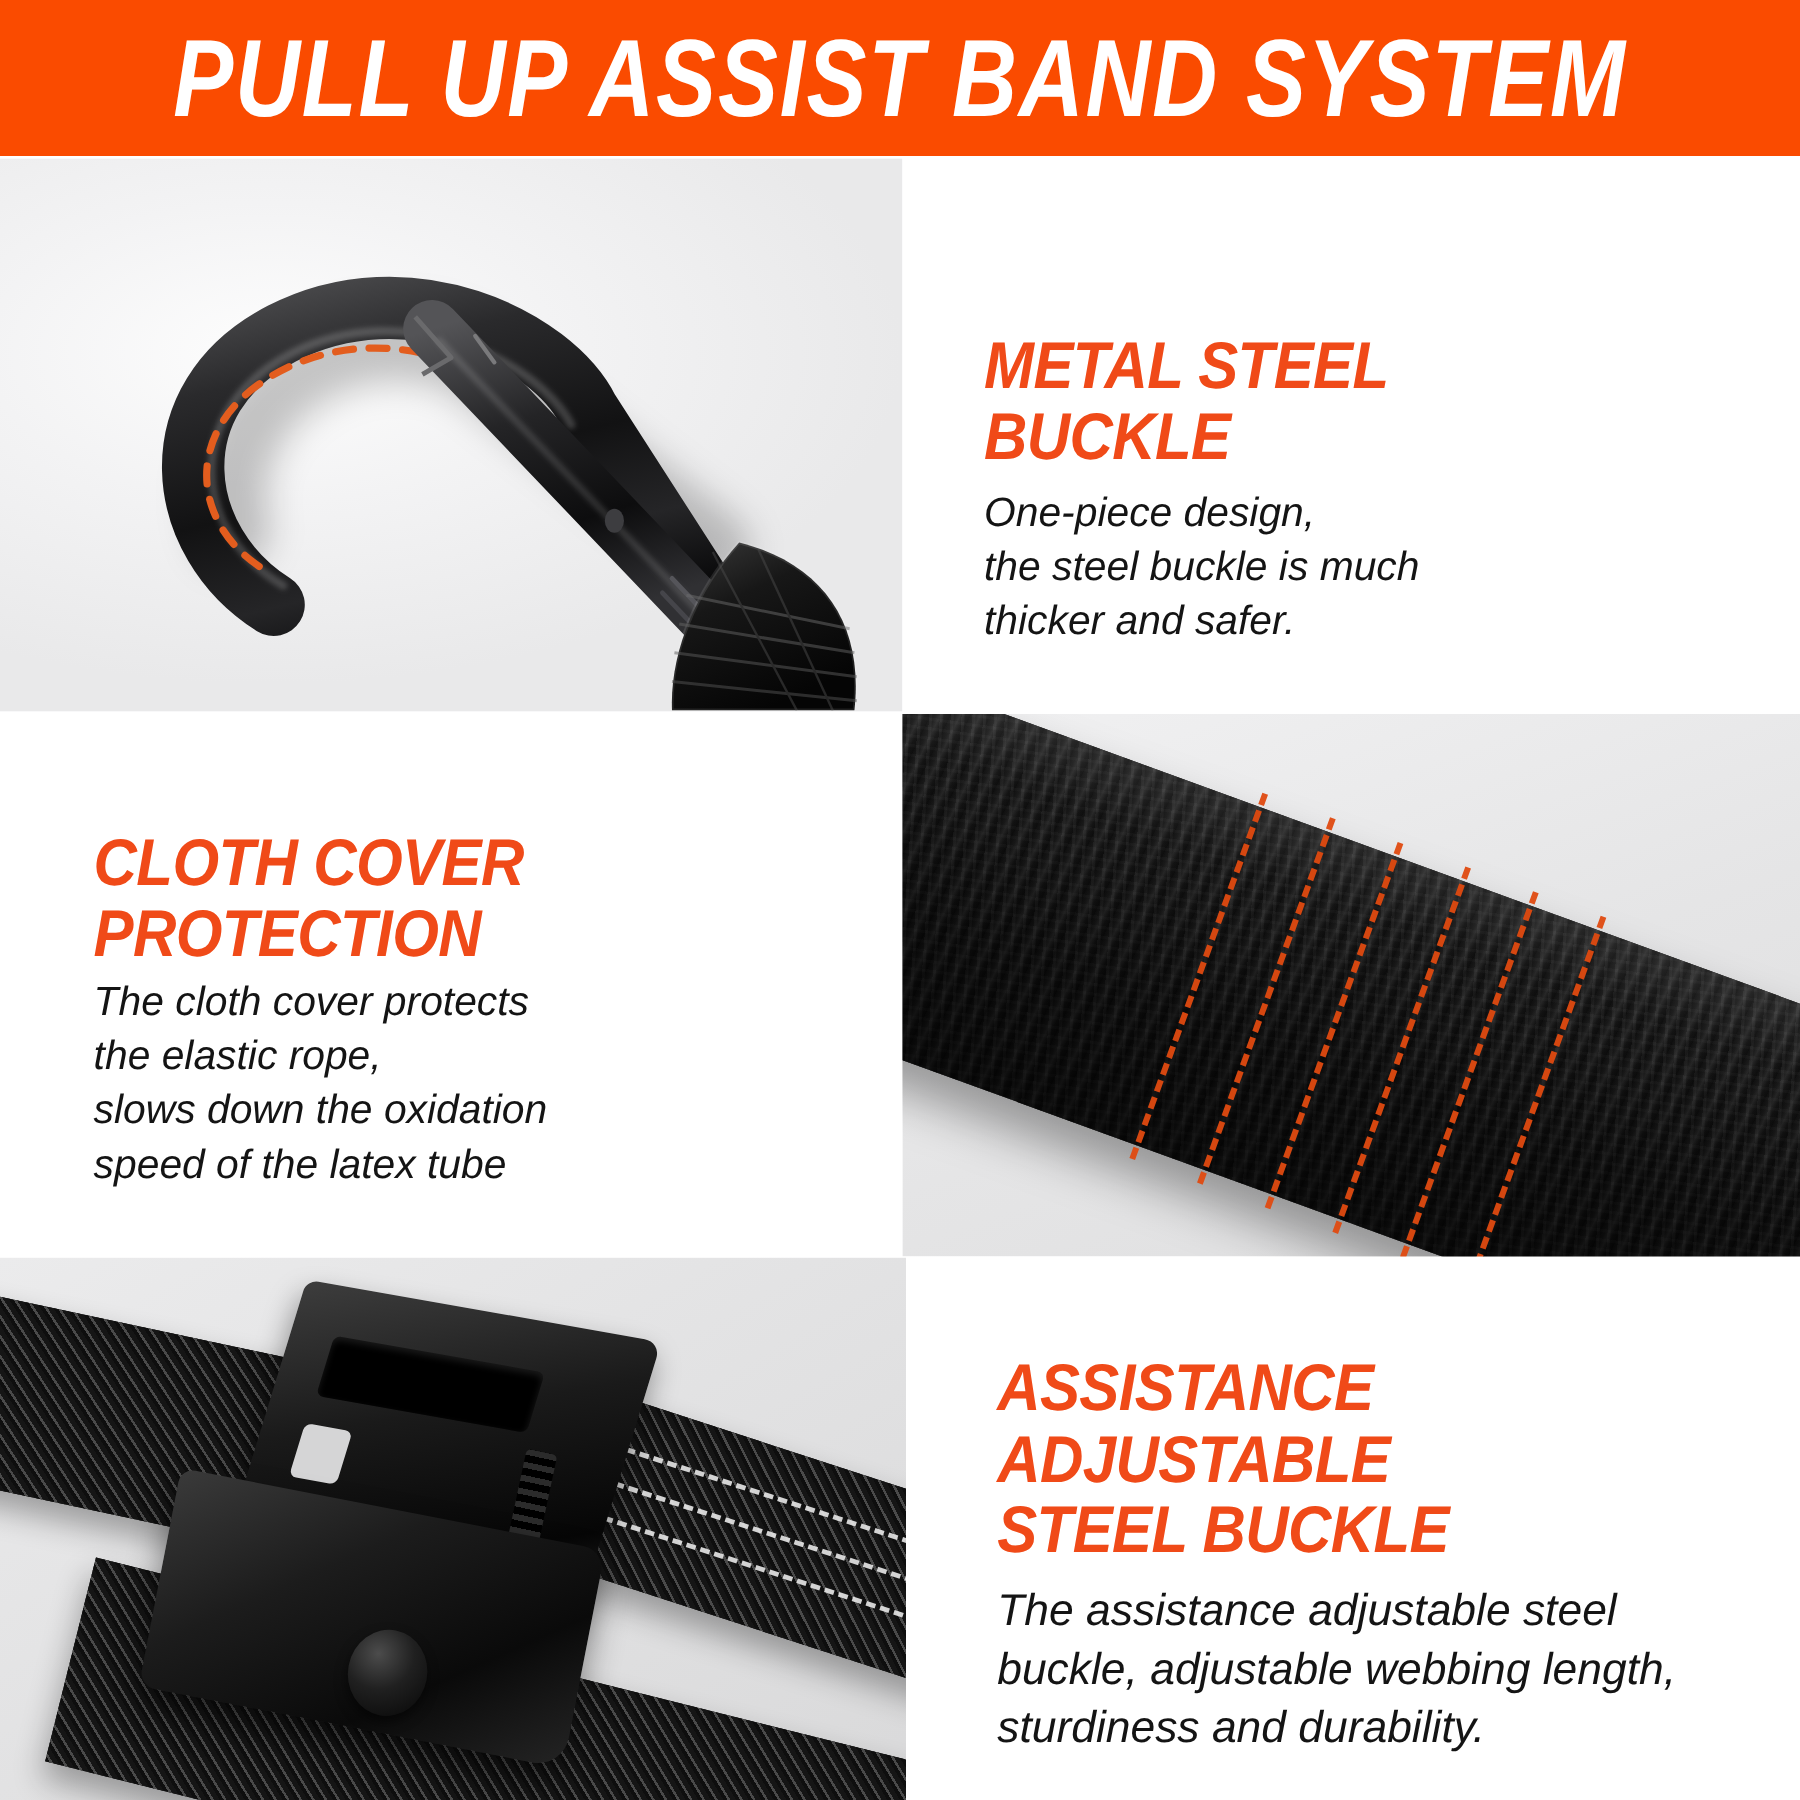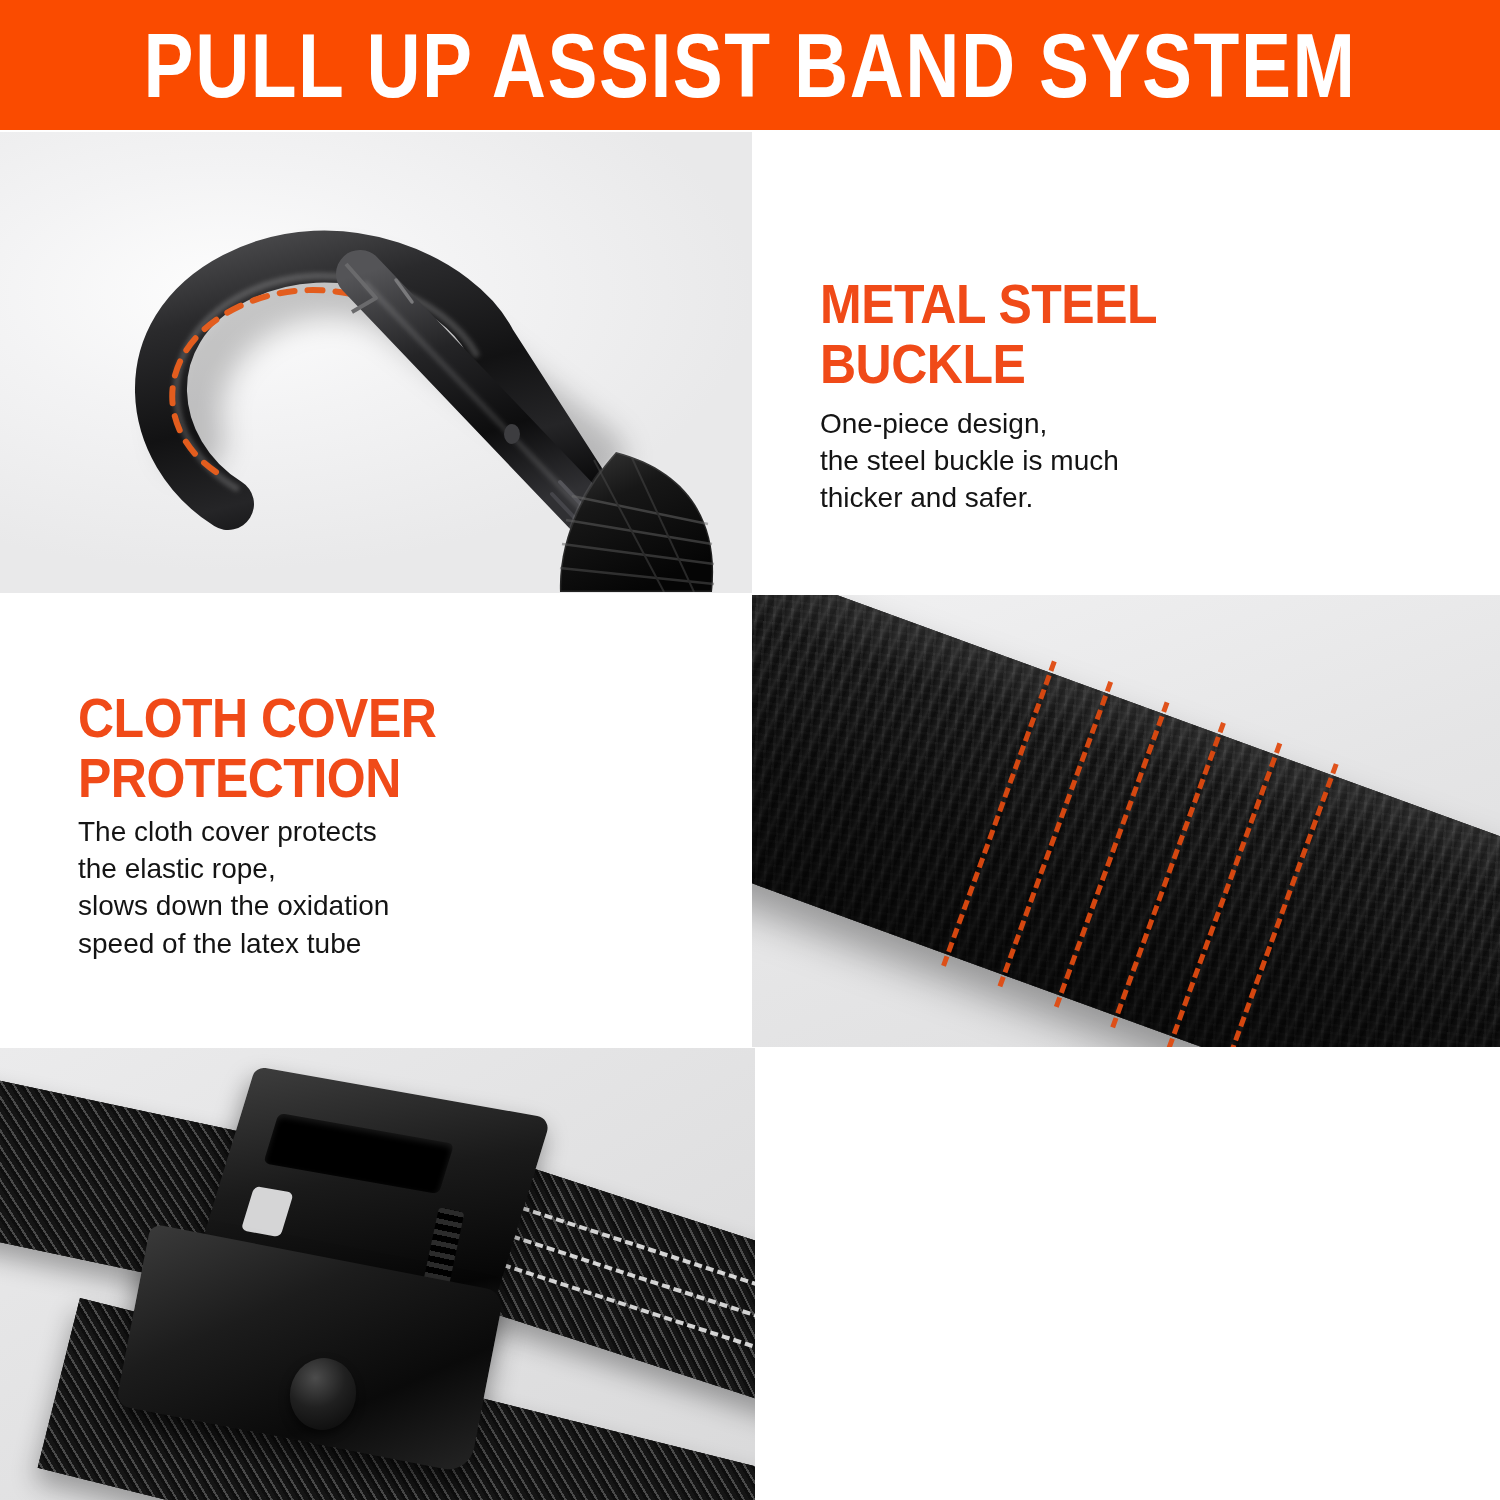--- a/index.html
+++ b/index.html
@@ -12,20 +12,21 @@
     height: 1500px;
     font-family: "Liberation Sans", sans-serif;
     overflow: hidden;
   }
 
   .page {
     position: relative;
     width: 1500px;
     height: 1500px;
     background: #ffffff;
+    font-style: italic;
   }
 
   
   .banner {
     position: absolute;
     left: 0; top: 0;
     width: 1500px;
     height: 130px;
     background: #fa4b00;
     display: flex;
@@ -69,21 +70,21 @@
     letter-spacing: -0.5px;
     margin: 0 0 16px 0;
     transform: scaleY(1.1);
     transform-origin: left top;
     white-space: pre-line;
   }
   .cell-text-3 .feature-heading { margin-bottom: 22px; }
 
   .feature-body {
     color: #141414;
-    font-size: 28px;
+    font-size: 34px;
     line-height: 1.33;
     margin: 0;
     white-space: pre-line;
   }
   .cell-text-1 .feature-body { margin-top: 22px; }
   .cell-text-2 .feature-body { }
   .cell-text-3 .feature-body { margin-top: 28px; font-size: 37px; }
 
   
   .photo1-bg {
@@ -374,14 +375,24 @@
       <div class="buckle-gap"></div>
     </div>
 
     <div class="buckle-teeth"></div>
 
     <div class="buckle-body"></div>
 
     <div class="buckle-pin"></div>
   </div>
 
+  <div class="cell cell-text-3">
+    <div class="text-block">
+      <h2 class="feature-heading">ASSISTANCE
+ADJUSTABLE
+STEEL BUCKLE</h2>
+      <p class="feature-body">The assistance adjustable steel
+buckle, adjustable webbing length,
+sturdiness and durability.</p>
+    </div>
+  </div>
 
 </div>
 
 </body></html>

